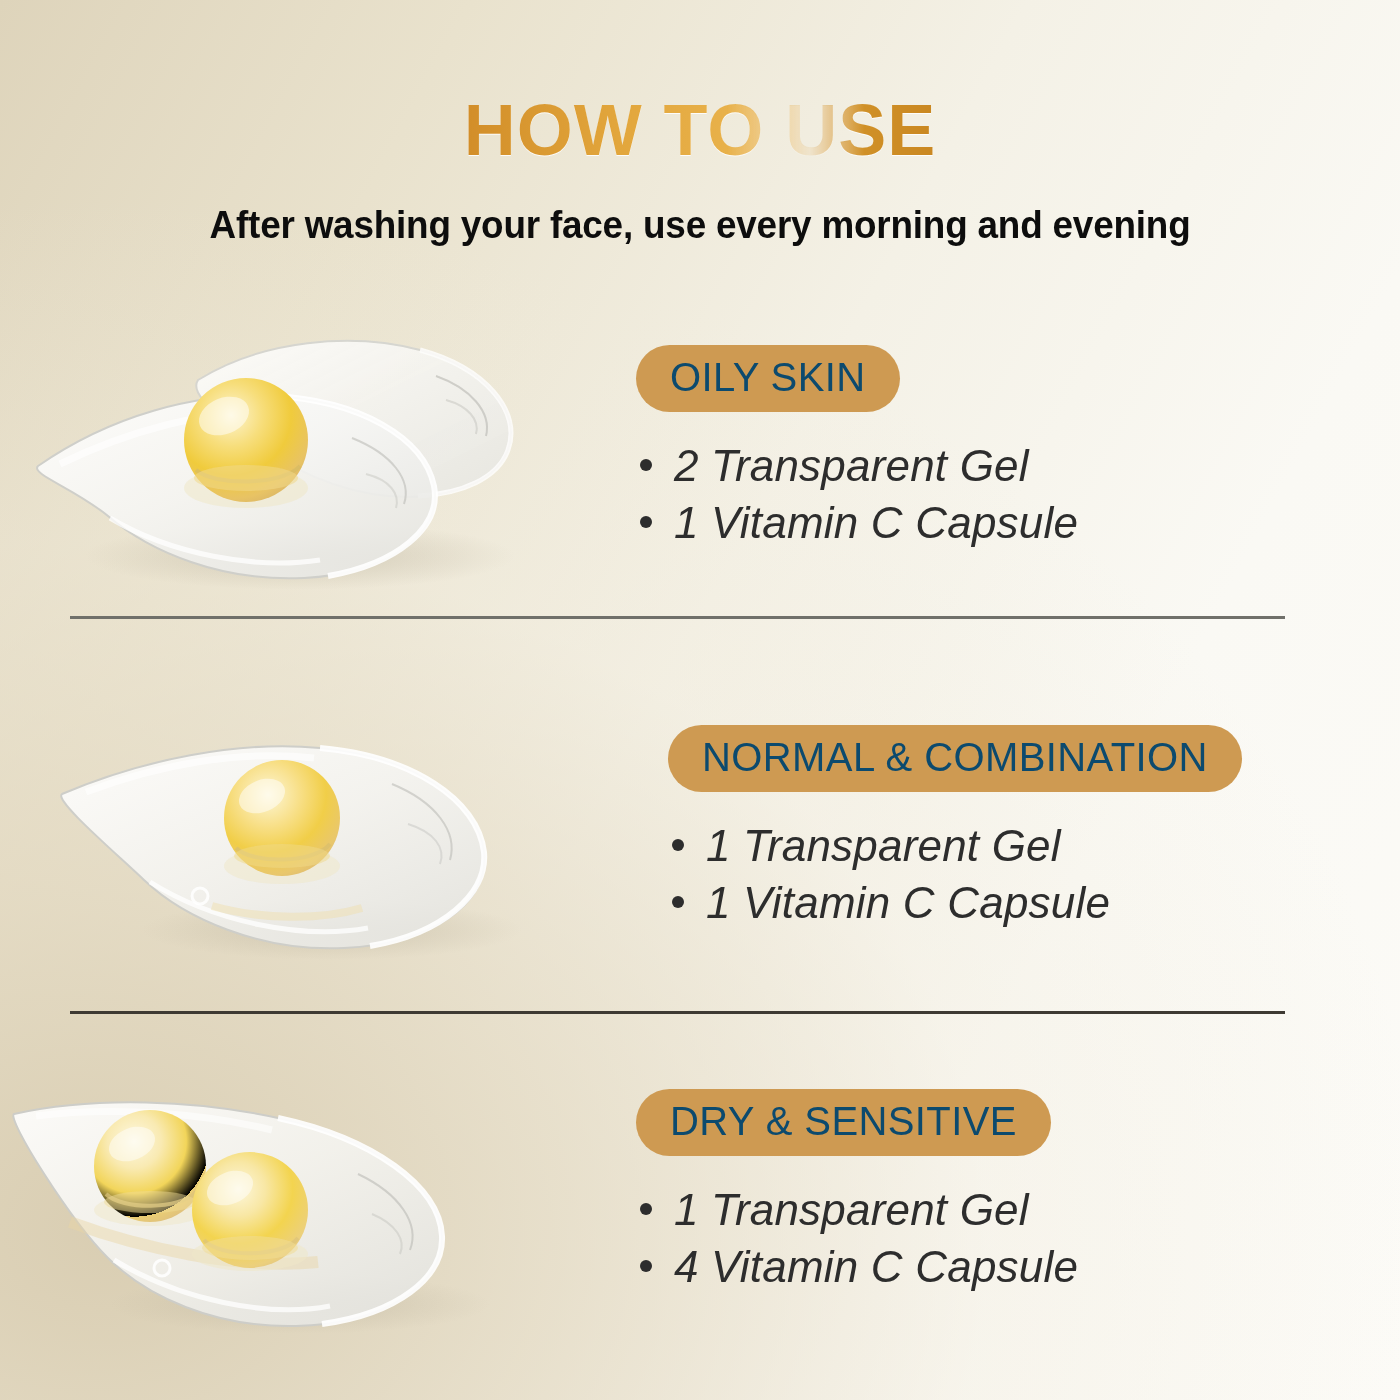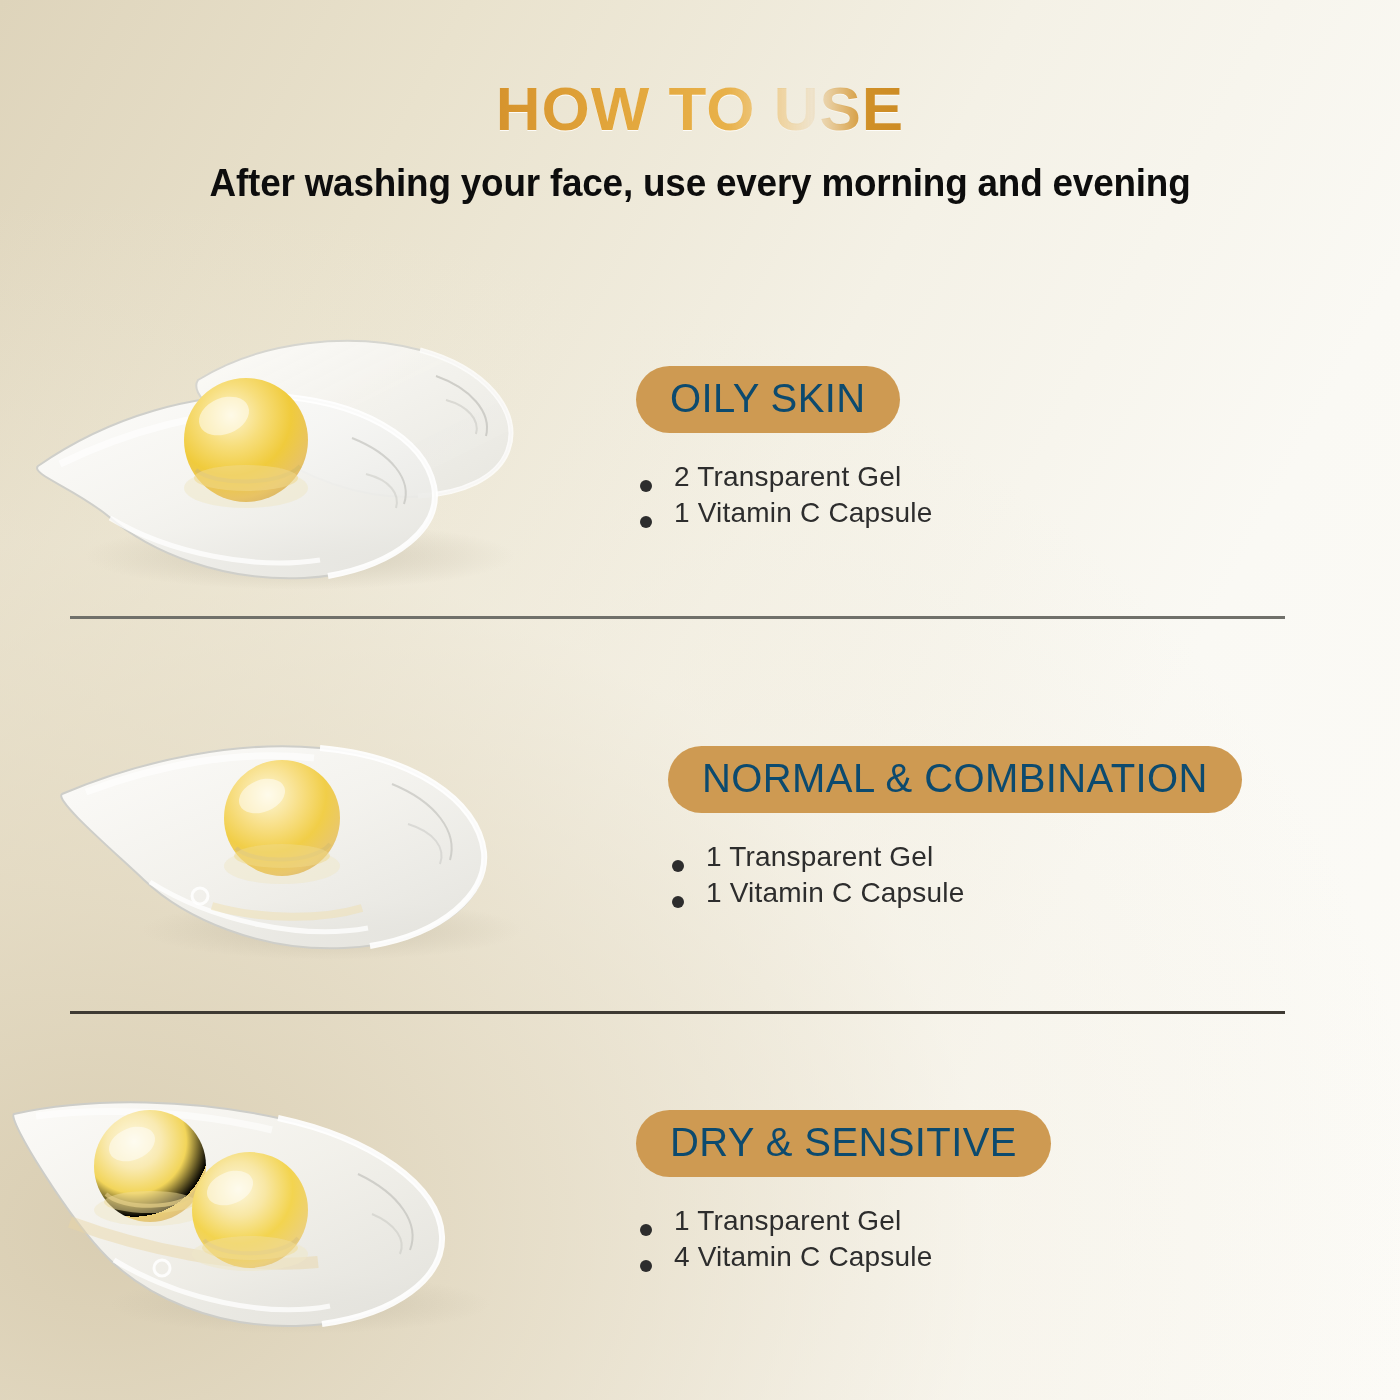--- a/index.html
+++ b/index.html
@@ -25,23 +25,23 @@
 
   
   .header {
     position: absolute;
     top: 0;
     left: 0;
     width: 1400px;
     text-align: center;
   }
   .title {
-    margin: 0;
+    margin: 16px;
     padding-top: 78px;
-    font-size: 62px;
+    font-size: 72px;
     font-weight: 700;
     letter-spacing: 1px;
     line-height: 1;
     background-image: linear-gradient(90deg,
         #9d550b 0%,
         #b3660f 12%,
         #cb8320 28%,
         #e2a63c 44%,
         #e8b14a 52%,
         #d9963020 58%,
@@ -103,21 +103,22 @@
     white-space: nowrap;
   }
 
   .bullets {
     list-style: none;
     margin: 26px 0 0 0;
     padding: 0;
   }
   .bullets li {
     position: relative;
-    font-size: 28px;
+    font-size: 44px;
+    font-style: italic;
     font-weight: 400;
     color: #2d2d2d;
     line-height: 1.28;
     padding-left: 38px;
     letter-spacing: 0.2px;
   }
   .bullets li::before {
     content: "";
     position: absolute;
     left: 4px;

